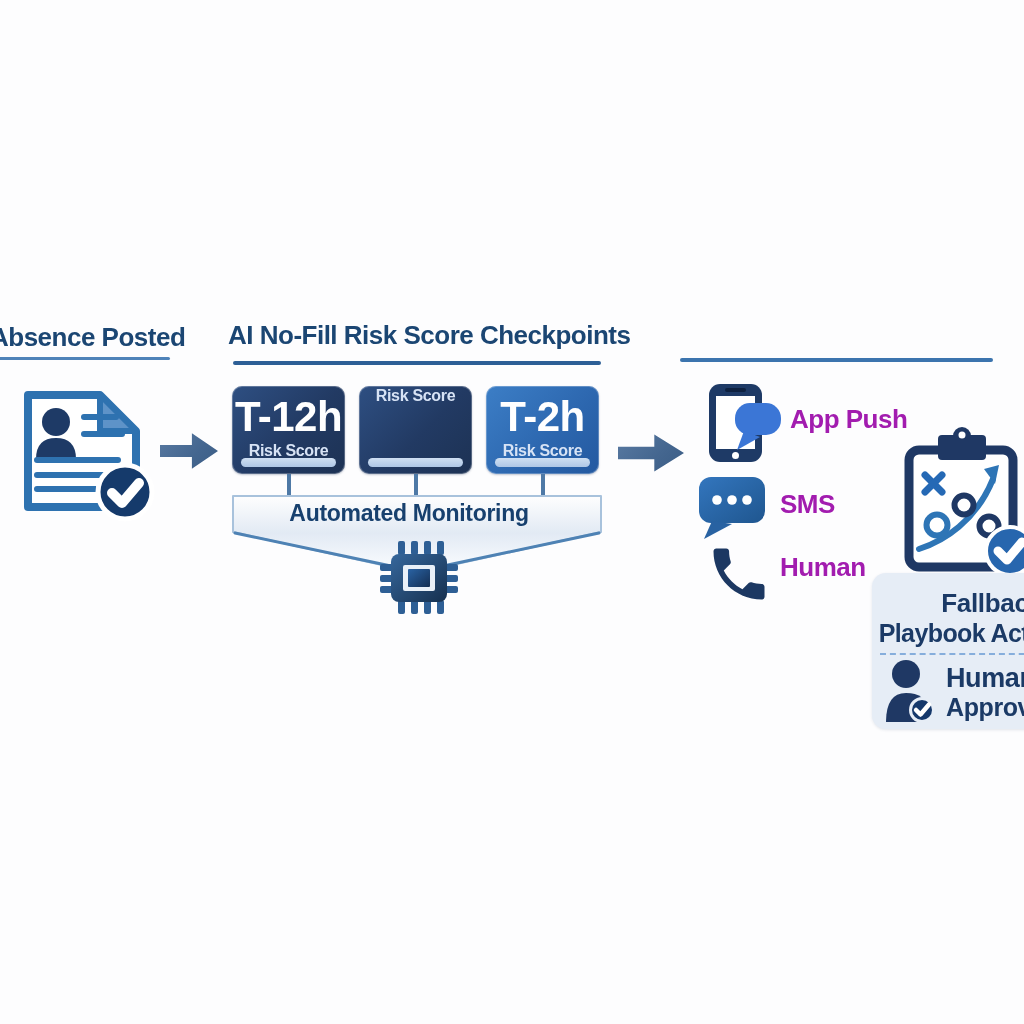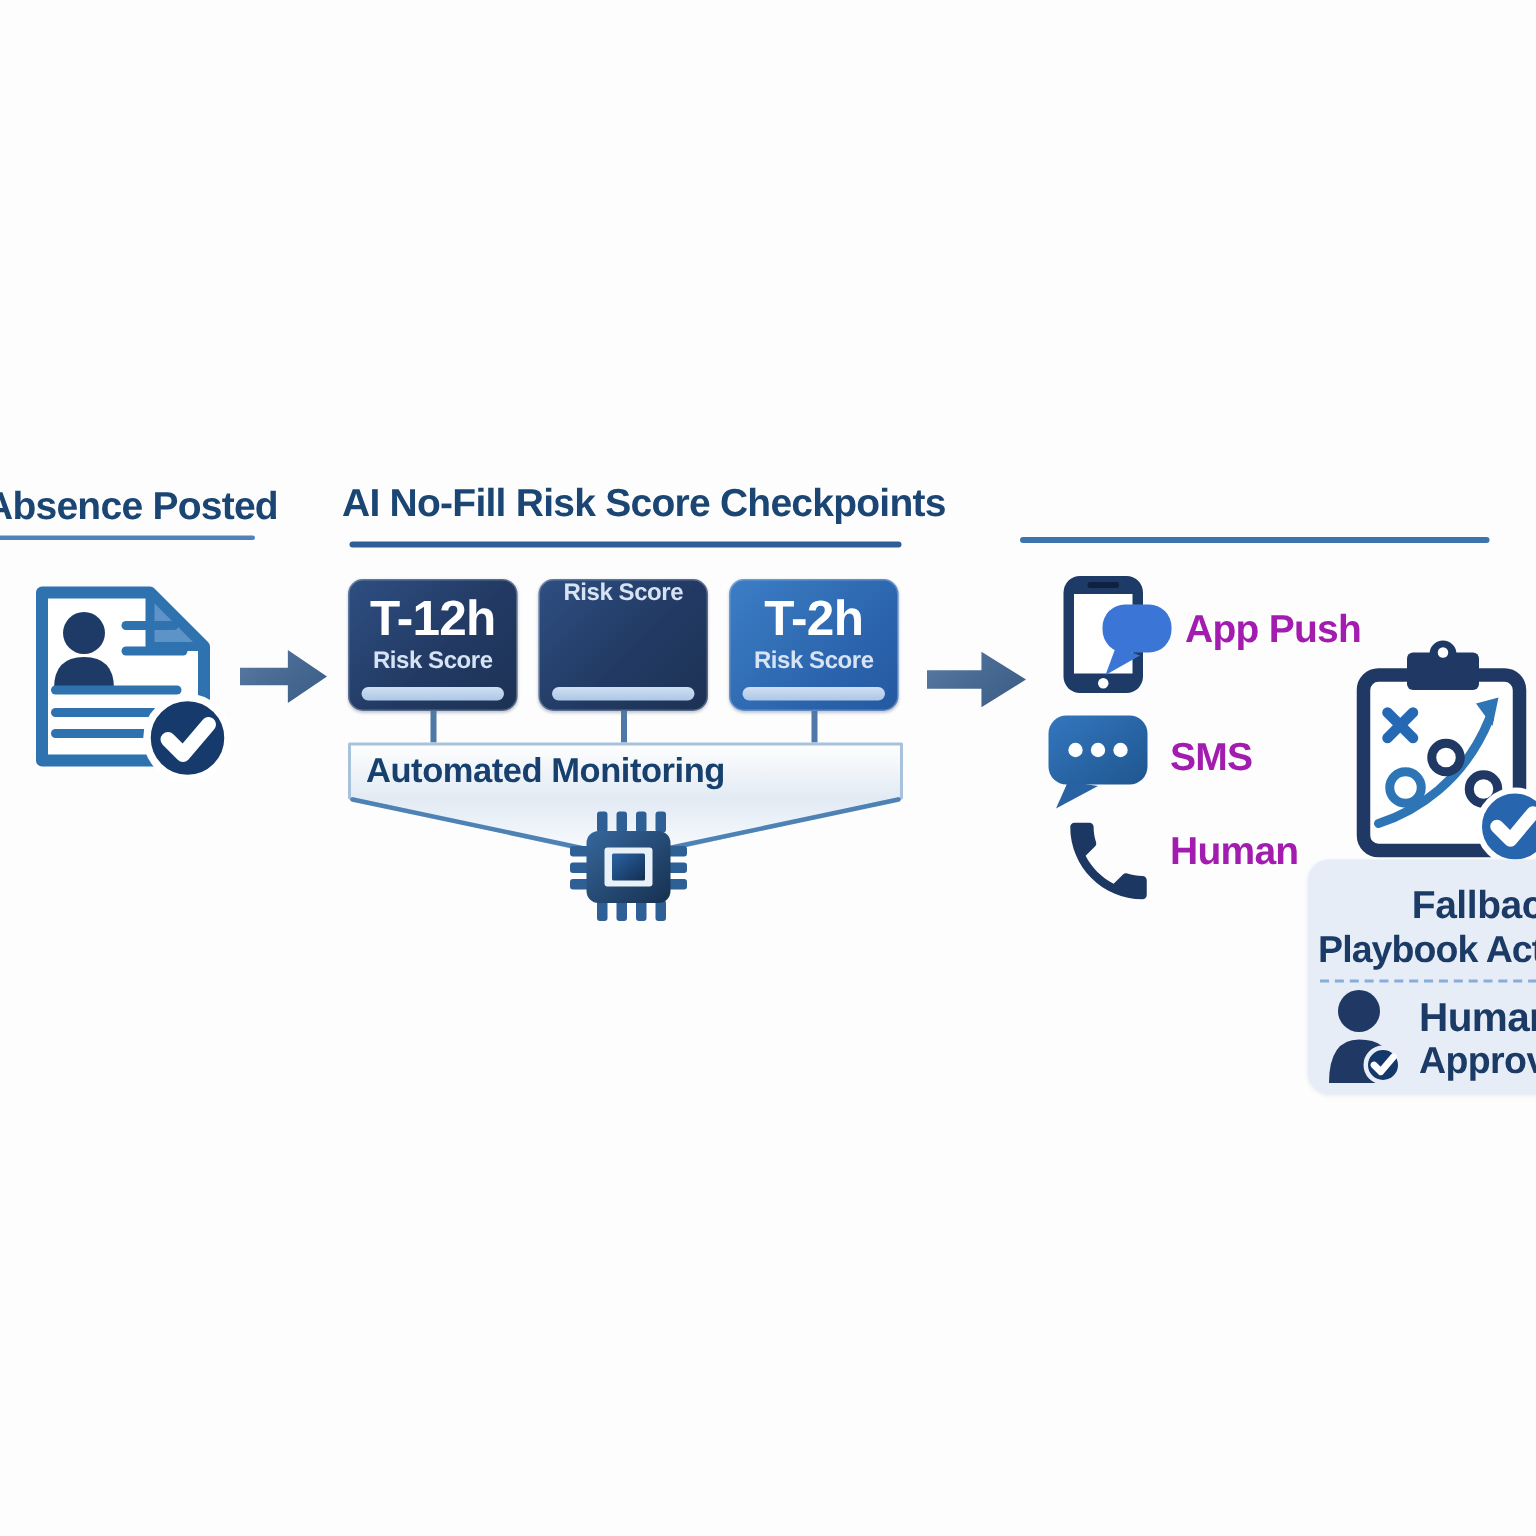--- a/index.html
+++ b/index.html
@@ -14,29 +14,29 @@
   }
   .underline{position:absolute;border-radius:2px;}
   
   .cpbox{
     position:absolute;top:386px;width:113px;height:88px;border-radius:10px;
     background:linear-gradient(135deg,#2e4f82 0%,#223a63 55%,#1d3254 100%);
     box-shadow:inset 0 0 0 1px rgba(255,255,255,.25), 0 1px 2px rgba(20,40,80,.25);
     text-align:center;color:#fff;
   }
   .cpbox.light{background:linear-gradient(135deg,#3c7ec6 0%,#2c66ae 60%,#2459a0 100%);}
-  .cp-time{font-size:33px;font-weight:700;margin-top:7px;letter-spacing:-0.5px;}
+  .cp-time{font-size:42px;font-weight:700;margin-top:7px;letter-spacing:-0.5px;}
   .cp-label{font-size:16px;font-weight:700;color:#d7e3f5;margin-top:1px;letter-spacing:-0.3px;}
   .cp-pill{
     position:absolute;left:9px;right:9px;bottom:7px;height:9px;border-radius:5px;
     background:linear-gradient(180deg,#cfdff2,#aec7e6);
   }
   .connector{position:absolute;top:474px;width:4px;height:21px;background:#4e79a6;}
   .banner-text{
-    position:absolute;left:244px;top:500px;width:378px;text-align:left;
+    position:absolute;left:220px;top:500px;width:378px;text-align:center;
     font-size:23px;font-weight:700;letter-spacing:-0.3px;color:#17406e;white-space:nowrap;
   }
   .arrow{
     position:absolute;
     background:linear-gradient(135deg,#5a7ba3 0%,#44668f 60%,#3a5c84 100%);
     clip-path:polygon(0 36%,55% 36%,55% 8%,100% 50%,55% 92%,55% 64%,0 64%);
   }
   .chan-label{
     position:absolute;font-size:26px;font-weight:700;letter-spacing:-0.5px;
     color:#a21caf;white-space:nowrap;

